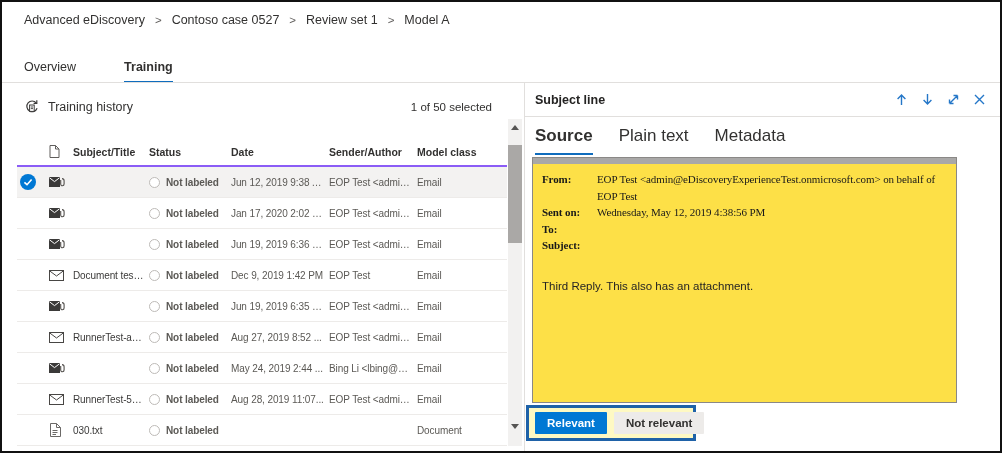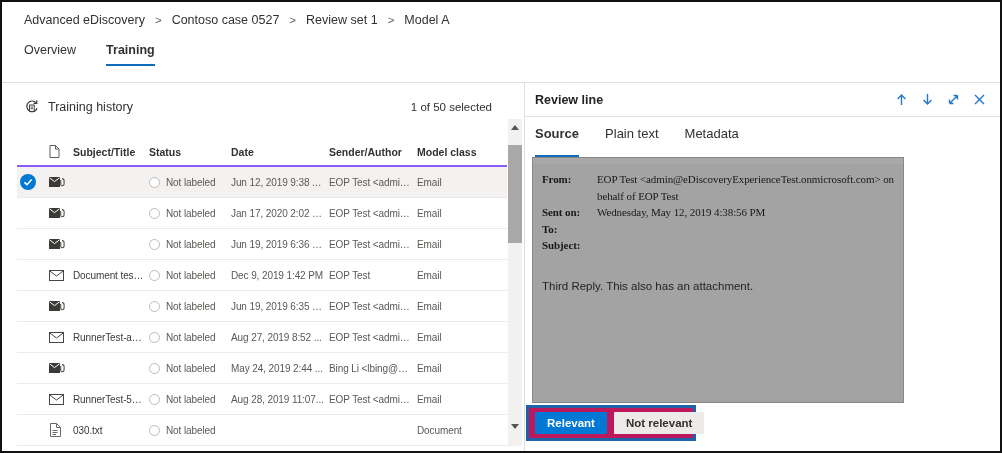--- a/index.html
+++ b/index.html
@@ -6,66 +6,66 @@
   .page{
     position:relative;width:1002px;height:453px;box-sizing:border-box;
     border:2px solid #111;background:#fff;overflow:hidden;
     font-family:"Liberation Sans",sans-serif;color:#323130;
   }
   
   .breadcrumb{position:absolute;top:11px;left:22px;font-size:12.5px;display:flex;align-items:center;white-space:nowrap;}
   .crumb{color:#323130;cursor:pointer;}
   .crumb-sep{color:#605e5c;margin:0 10px;font-size:11.5px;}
   
-  .tabs{position:absolute;top:41px;left:22px;display:flex;gap:30px;}
+  .tabs{position:absolute;top:58px;left:22px;display:flex;gap:48px;}
   .tab{font-size:12.5px;color:#323130;padding-bottom:7px;cursor:pointer;border-bottom:2.5px solid transparent;}
   .tab.active{font-weight:700;border-bottom:2.5px solid #0f6cbd;}
   .top-divider{position:absolute;top:80px;left:0;width:100%;height:1px;background:#e1dfdd;}
   
   .left-panel{position:absolute;top:86px;left:0;width:522px;height:370px;}
   .list-header{display:flex;align-items:center;padding:11px 32px 0 22px;}
   .list-title{font-size:12.5px;color:#323130;margin-left:8px;}
   .selection-status{margin-left:auto;font-size:11.5px;color:#323130;}
   .thead,.row{display:grid;grid-template-columns:26px 30px 76px 82px 98px 88px auto;align-items:center;}
   .thead{margin:30px 0 0 15px;width:490px;font-size:10.5px;font-weight:700;color:#323130;padding-bottom:7px;border-bottom:2px solid #8b5cf6;}
   .rows{margin-left:15px;width:490px;}
   .row{height:30px;border-bottom:1px solid #edebe9;font-size:10px;color:#5b5955;cursor:pointer;letter-spacing:-0.1px;}
   .row.selected{background:#f3f2f1;}
   .cell{overflow:hidden;white-space:nowrap;text-overflow:ellipsis;padding-right:4px;}
   .cell-subject{color:#3b3a39;}
   .cell-check{display:flex;justify-content:center;}
   .cell-icon{display:flex;justify-content:flex-start;padding-left:6px;}
-  .status-wrap{display:flex;align-items:center;gap:6px;overflow:hidden;}
+  .status-wrap{display:flex;align-items:center;gap:6px;overflow:hidden;font-weight:bold;}
   .status-circle{width:9px;height:9px;border:1px solid #bdbab7;border-radius:50%;flex:0 0 auto;background:#fff;}
   
   .scrollbar{position:absolute;top:31px;left:506px;width:14px;height:327px;background:#f2f1f0;}
   .sb-btn{position:absolute;left:0;width:14px;height:15px;display:flex;align-items:center;justify-content:center;cursor:pointer;}
   .sb-up{top:1px;}
   .sb-down{bottom:12px;}
   .tri-up{width:0;height:0;border-left:4px solid transparent;border-right:4px solid transparent;border-bottom:5px solid #565554;}
   .tri-down{width:0;height:0;border-left:4px solid transparent;border-right:4px solid transparent;border-top:5px solid #565554;}
   .sb-thumb{position:absolute;top:26px;left:0;width:14px;height:98px;background:#aaa8a6;cursor:grab;}
   
   .right-panel{position:absolute;top:81px;left:522px;width:478px;height:370px;border-left:1px solid #e1dfdd;}
   .panel-header{display:flex;align-items:center;height:33px;padding:0 16px 0 10px;border-bottom:1px solid #e1dfdd;}
   .panel-title{font-size:12.5px;font-weight:700;color:#252423;}
   .panel-actions{margin-left:auto;display:flex;gap:11px;align-items:center;}
   .action-icon{cursor:pointer;display:flex;}
   .ptabs{display:flex;gap:26px;padding:9px 0 0 10px;}
-  .ptab{font-size:13px;color:#323130;padding-bottom:14px;cursor:pointer;border-bottom:2.5px solid transparent;}
+  .ptab{font-size:17px;color:#323130;padding-bottom:7px;cursor:pointer;border-bottom:2.5px solid transparent;}
   .ptab.active{font-weight:700;border-bottom:2.5px solid #0f6cbd;}
   
-  .preview{position:absolute;left:7px;top:74px;width:372px;height:246px;box-sizing:border-box;border:1px solid #8a8886;background:#a3a3a3;}
+  .preview{position:absolute;left:7px;top:74px;width:425px;height:246px;box-sizing:border-box;border:1px solid #8a8886;background:#fde047;}
   .preview-topbar{height:6px;background:#a9a8a7;}
   .preview-content{padding:7px 9px;}
   .email-grid{display:grid;grid-template-columns:52px 1fr;column-gap:3px;font-family:"Liberation Serif",serif;font-size:11px;line-height:1.5;color:#191919;letter-spacing:-0.1px;}
   .email-label{font-weight:700;}
   .email-body{margin-top:26px;font-family:"Liberation Sans",sans-serif;font-size:11.5px;color:#252423;}
   
-  .callout{position:absolute;left:1px;top:322px;width:170px;height:36px;box-sizing:border-box;border:3px solid #1f62a8;background:#be185d;display:flex;align-items:center;padding-left:6px;gap:7px;}
+  .callout{position:absolute;left:1px;top:322px;width:170px;height:36px;box-sizing:border-box;border:3px solid #1f62a8;background:#fef9c3;display:flex;align-items:center;padding-left:6px;gap:7px;}
   .btn{border:none;font-family:"Liberation Sans",sans-serif;font-size:11.5px;font-weight:700;padding:5px 12px;cursor:pointer;border-radius:1px;white-space:nowrap;}
   .btn-relevant{background:#0078d4;color:#fff;}
   .btn-notrelevant{background:#edebe9;color:#323130;}
 </style>
 </head>
 <body>
 
 <div class="page">
 
   <div class="breadcrumb">
@@ -292,21 +292,21 @@
         </div>
       <div class="sb-thumb"></div>
       <div class="sb-btn sb-down">
           <div class="tri-down"></div>
         </div>
     </div>
   </div>
 
   <div class="right-panel">
     <div class="panel-header">
-      <span class="panel-title">Review line</span>
+      <span class="panel-title">Subject line</span>
       <div class="panel-actions">
         <span class="action-icon">
           <svg width="15" height="15" viewBox="0 0 15 15">
               <path d="M7.5 13 V3 M3.6 6.9 L7.5 3 L11.4 6.9" fill="none" stroke="#2577c8" stroke-width="1.4"></path>
             </svg>
         </span>
         <span class="action-icon">
           <svg width="15" height="15" viewBox="0 0 15 15">
               <path d="M7.5 2 V12 M3.6 8.1 L7.5 12 L11.4 8.1" fill="none" stroke="#2577c8" stroke-width="1.4"></path>
             </svg>

